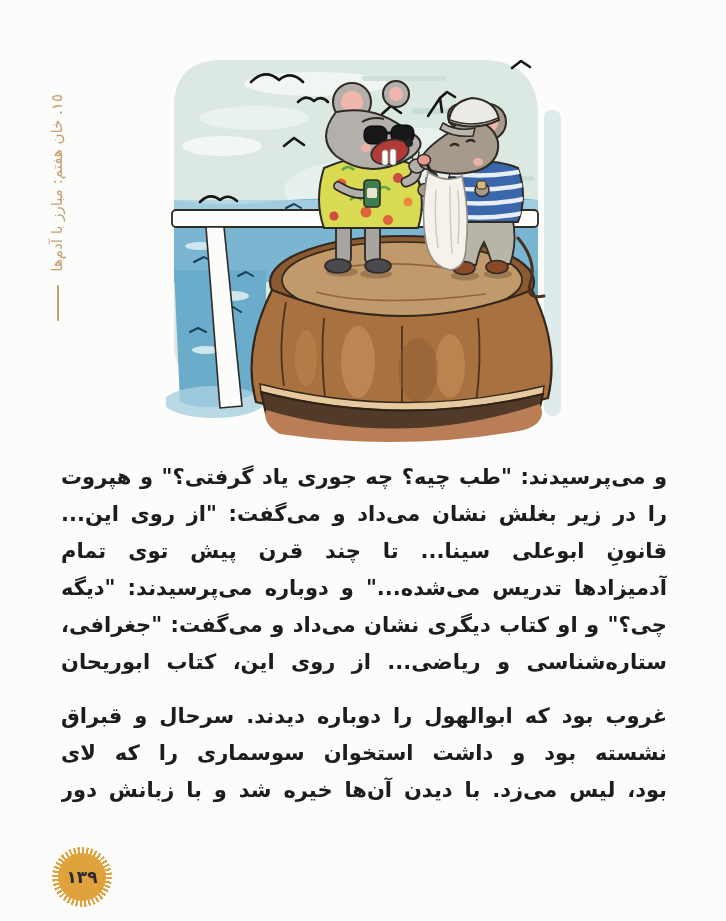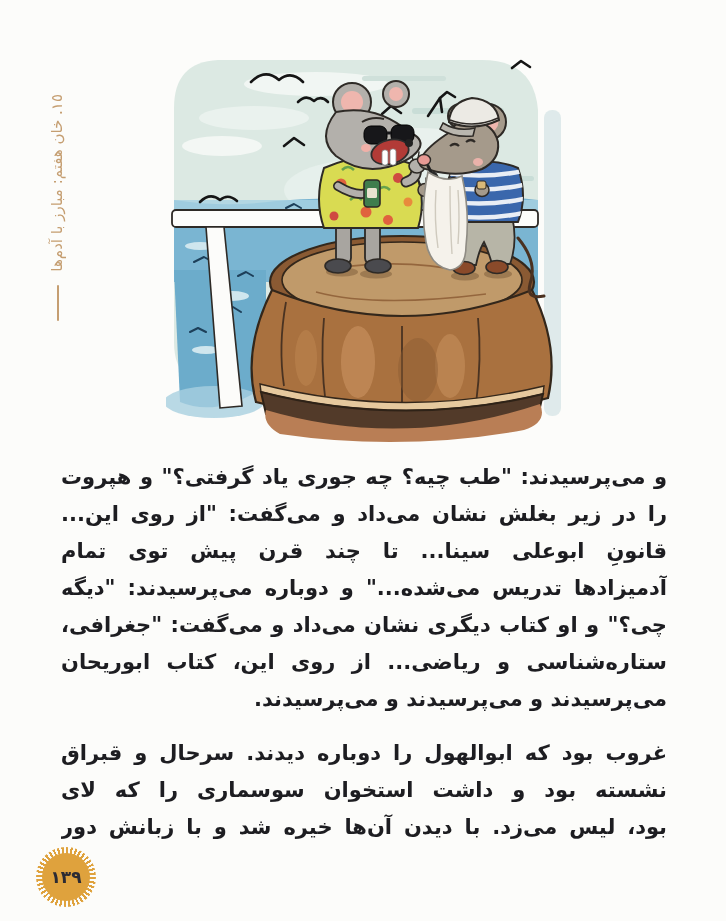--- a/index.html
+++ b/index.html
@@ -20,21 +20,21 @@
   .illo{position:absolute;left:166px;top:50px;width:400px;height:400px;}
 
   
   .story{position:absolute;left:61px;width:606px;top:459px;direction:rtl;
     color:#1d1d21;font-weight:bold;font-size:21px;}
   .line{height:37px;line-height:37px;text-align:justify;text-align-last:justify;overflow:hidden;}
   .line.end{text-align:right;text-align-last:right;}
   .para2{margin-top:17px;}
 
   
-  .badge{position:absolute;left:40px;top:851px;width:52px;height:52px;}
+  .badge{position:absolute;left:56px;top:851px;width:52px;height:52px;}
   .badge .rays{position:absolute;inset:-4px;border-radius:50%;
     background:repeating-conic-gradient(#dfa23d 0deg 4.5deg,rgba(223,162,61,0) 4.5deg 9deg);}
   .badge .disc{position:absolute;inset:2px;border-radius:50%;background:#dfa23d;
     display:flex;align-items:center;justify-content:center;
     font-size:17px;font-weight:bold;color:#2c2b33;}
 </style>
 </head>
 <body>
 
 <div class="page">
@@ -223,21 +223,20 @@
   </svg>
 
   <div class="story">
     <div class="para">
       <div class="line">و می‌پرسیدند: "طب چیه؟ چه جوری یاد گرفتی؟" و هپروت کتابی</div>
       <div class="line">را در زیر بغلش نشان می‌داد و می‌گفت: "از روی این... کتابِ</div>
       <div class="line">قانونِ ابوعلی سینا... تا چند قرن پیش توی تمام دانشگاه‌های</div>
       <div class="line">آدمیزادها تدریس می‌شده..." و دوباره می‌پرسیدند: "دیگه</div>
       <div class="line">چی؟" و او کتاب دیگری نشان می‌داد و می‌گفت: "جغرافی،</div>
       <div class="line">ستاره‌شناسی و ریاضی... از روی این، کتاب ابوریحان بیرونی" و</div>
-      <div class="line end">می‌پرسیدند و می‌پرسیدند و می‌پرسیدند.</div>
     </div>
     <div class="para para2">
       <div class="line">غروب بود که ابوالهول را دوباره دیدند. سرحال و قبراق روی دو پا</div>
       <div class="line">نشسته بود و داشت استخوان سوسماری را که لای دندان‌هایش</div>
       <div class="line">بود، لیس می‌زد. با دیدن آن‌ها خیره شد و با زبانش دور دهانش</div>
     </div>
   </div>
 
   <div class="badge">
     <div class="rays"></div>

